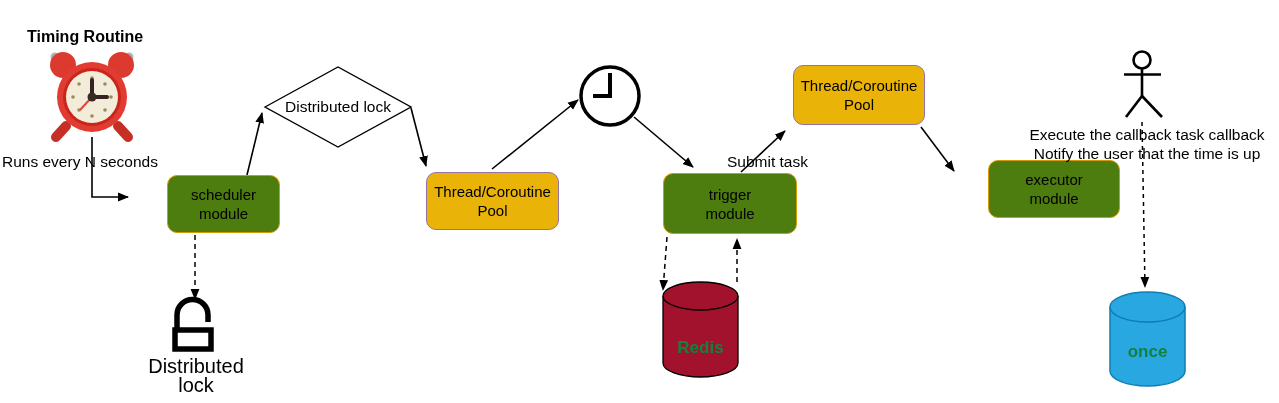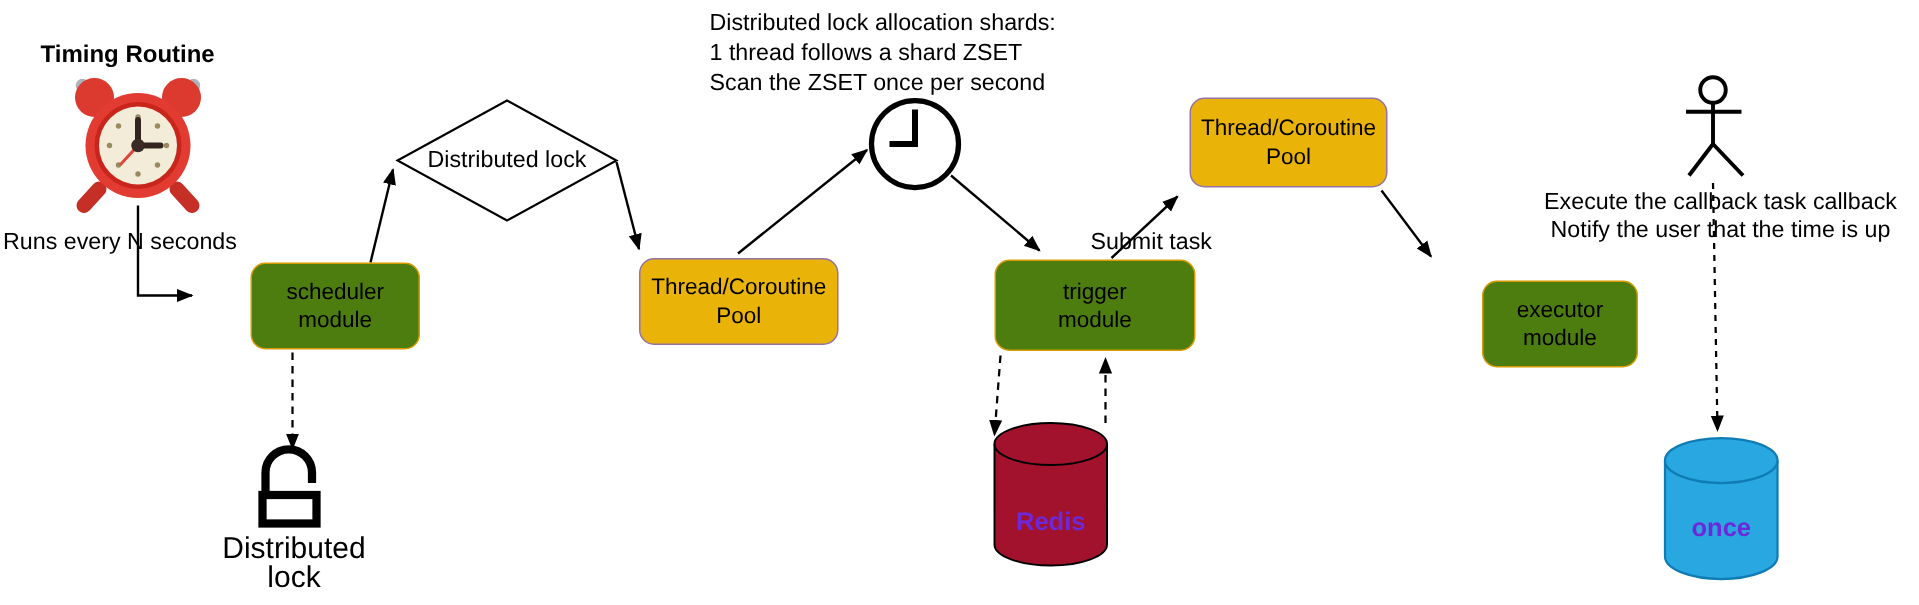--- a/index.html
+++ b/index.html
@@ -13,21 +13,21 @@
   .note{position:absolute;font-size:15.5px;line-height:20px;}
   .note .line{white-space:nowrap;}
   .node{
     position:absolute;display:flex;align-items:center;justify-content:center;
     text-align:center;font-size:15px;line-height:19px;border-radius:10px;
     border:1px solid;white-space:pre-line;box-sizing:border-box;
   }
   .node.orange{background:#4d7c0f;border-color:#D79B00;margin-left:30px;}
   .node.purple{background:#eab308;border-color:#9673A6;}
   .diamond-label{position:absolute;font-size:15.5px;text-align:center;}
-  .cyl-label{position:absolute;color:#6d28d9;font-weight:bold;font-size:17px;text-align:center;}
+  .cyl-label{position:absolute;color:#15803d;font-weight:bold;font-size:17px;text-align:center;}
   .caption{position:absolute;font-size:20px;line-height:19px;text-align:center;white-space:pre-line;}
 </style>
 </head>
 <body>
 
 <div class="canvas">
 
   <svg class="layer" width="1279" height="403" viewBox="0 0 1279 403">
     <defs>
       <marker id="arr" markerUnits="userSpaceOnUse" markerWidth="13" markerHeight="11" refX="10" refY="5" orient="auto">
@@ -110,35 +110,30 @@
   <div class="txt" style="left:2px;top:152px;">Runs every N seconds</div>
 
   <div class="node orange" style="left:137px;top:175px;width:113px;height:58px;">scheduler
 module</div>
 
   <div class="diamond-label" style="left:263px;top:98px;width:150px;">Distributed lock</div>
 
   <div class="node purple" style="left:426px;top:172px;width:133px;height:58px;">Thread/Coroutine
 Pool</div>
 
-  <div class="note" style="left:473px;top:6px;">
-    <div class="line">Distributed lock allocation shards:</div>
-    <div class="line">1 thread follows a shard ZSET</div>
-    <div class="line">Scan the ZSET once per second</div>
-  </div>
 
   <div class="node orange" style="left:633px;top:173px;width:134px;height:61px;">trigger
 module</div>
 
   <div class="txt" style="left:727px;top:140px;margin-top:12px;">Submit task</div>
 
   <div class="node purple" style="left:793px;top:65px;width:132px;height:60px;">Thread/Coroutine
 Pool</div>
 
-  <div class="node orange" style="left:958px;top:187px;width:104px;height:58px;">executor
+  <div class="node orange" style="left:958px;top:160px;width:132px;height:58px;">executor
 module</div>
 
   <div class="note" style="left:1014px;top:125px;width:266px;text-align:center;line-height:19px;">
     <div class="line">Execute the callback task callback</div>
     <div class="line">Notify the user that the time is up</div>
   </div>
 
   <div class="cyl-label" style="left:663px;top:338px;width:75px;">Redis</div>
 
   <div class="cyl-label" style="left:1110px;top:342px;width:75px;">once</div>

